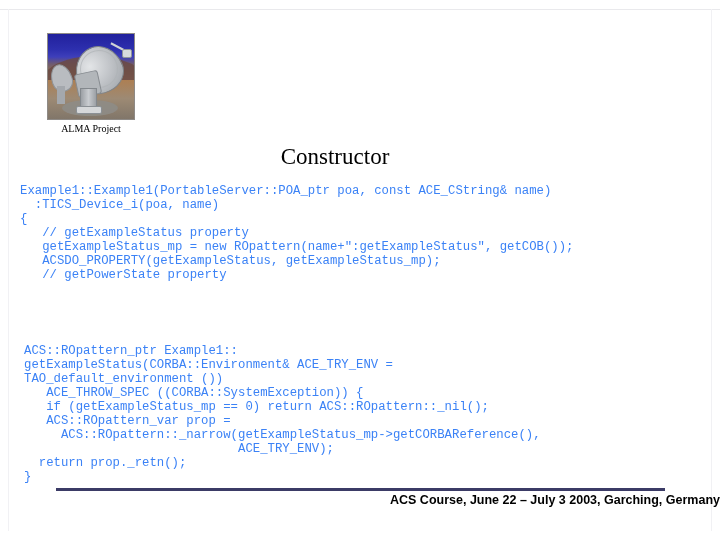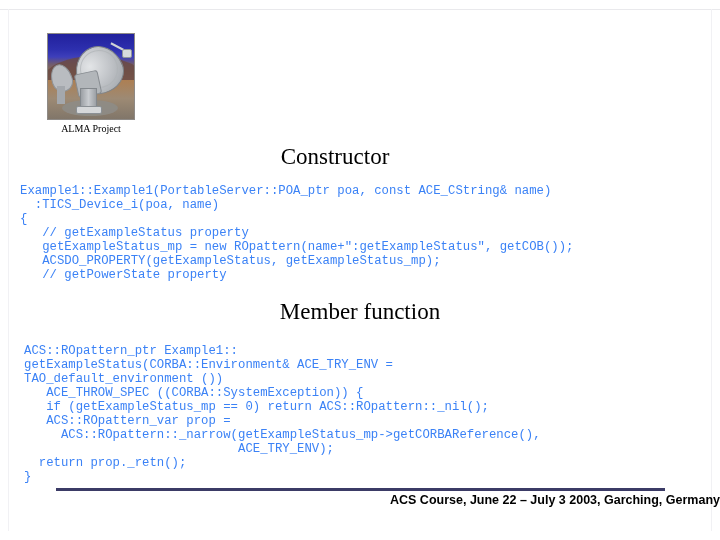--- a/index.html
+++ b/index.html
@@ -241,21 +241,20 @@
   <div id="heading-constructor" class="slide-heading">Constructor</div>
 
   <pre id="code-constructor" class="code-block">Example1::Example1(PortableServer::POA_ptr poa, const ACE_CString&amp; name)
   :TICS_Device_i(poa, name)
 {
    // getExampleStatus property
    getExampleStatus_mp = new ROpattern(name+":getExampleStatus", getCOB());
    ACSDO_PROPERTY(getExampleStatus, getExampleStatus_mp);
    // getPowerState property</pre>
 
-  <div id="heading-member" class="slide-heading">Member function</div>
 
   <pre id="code-member" class="code-block">ACS::ROpattern_ptr Example1::
 getExampleStatus(CORBA::Environment&amp; ACE_TRY_ENV =
 TAO_default_environment ())
    ACE_THROW_SPEC ((CORBA::SystemException)) {
    if (getExampleStatus_mp == 0) return ACS::ROpattern::_nil();
    ACS::ROpattern_var prop =
      ACS::ROpattern::_narrow(getExampleStatus_mp-&gt;getCORBAReference(),
                              ACE_TRY_ENV);
   return prop._retn();

